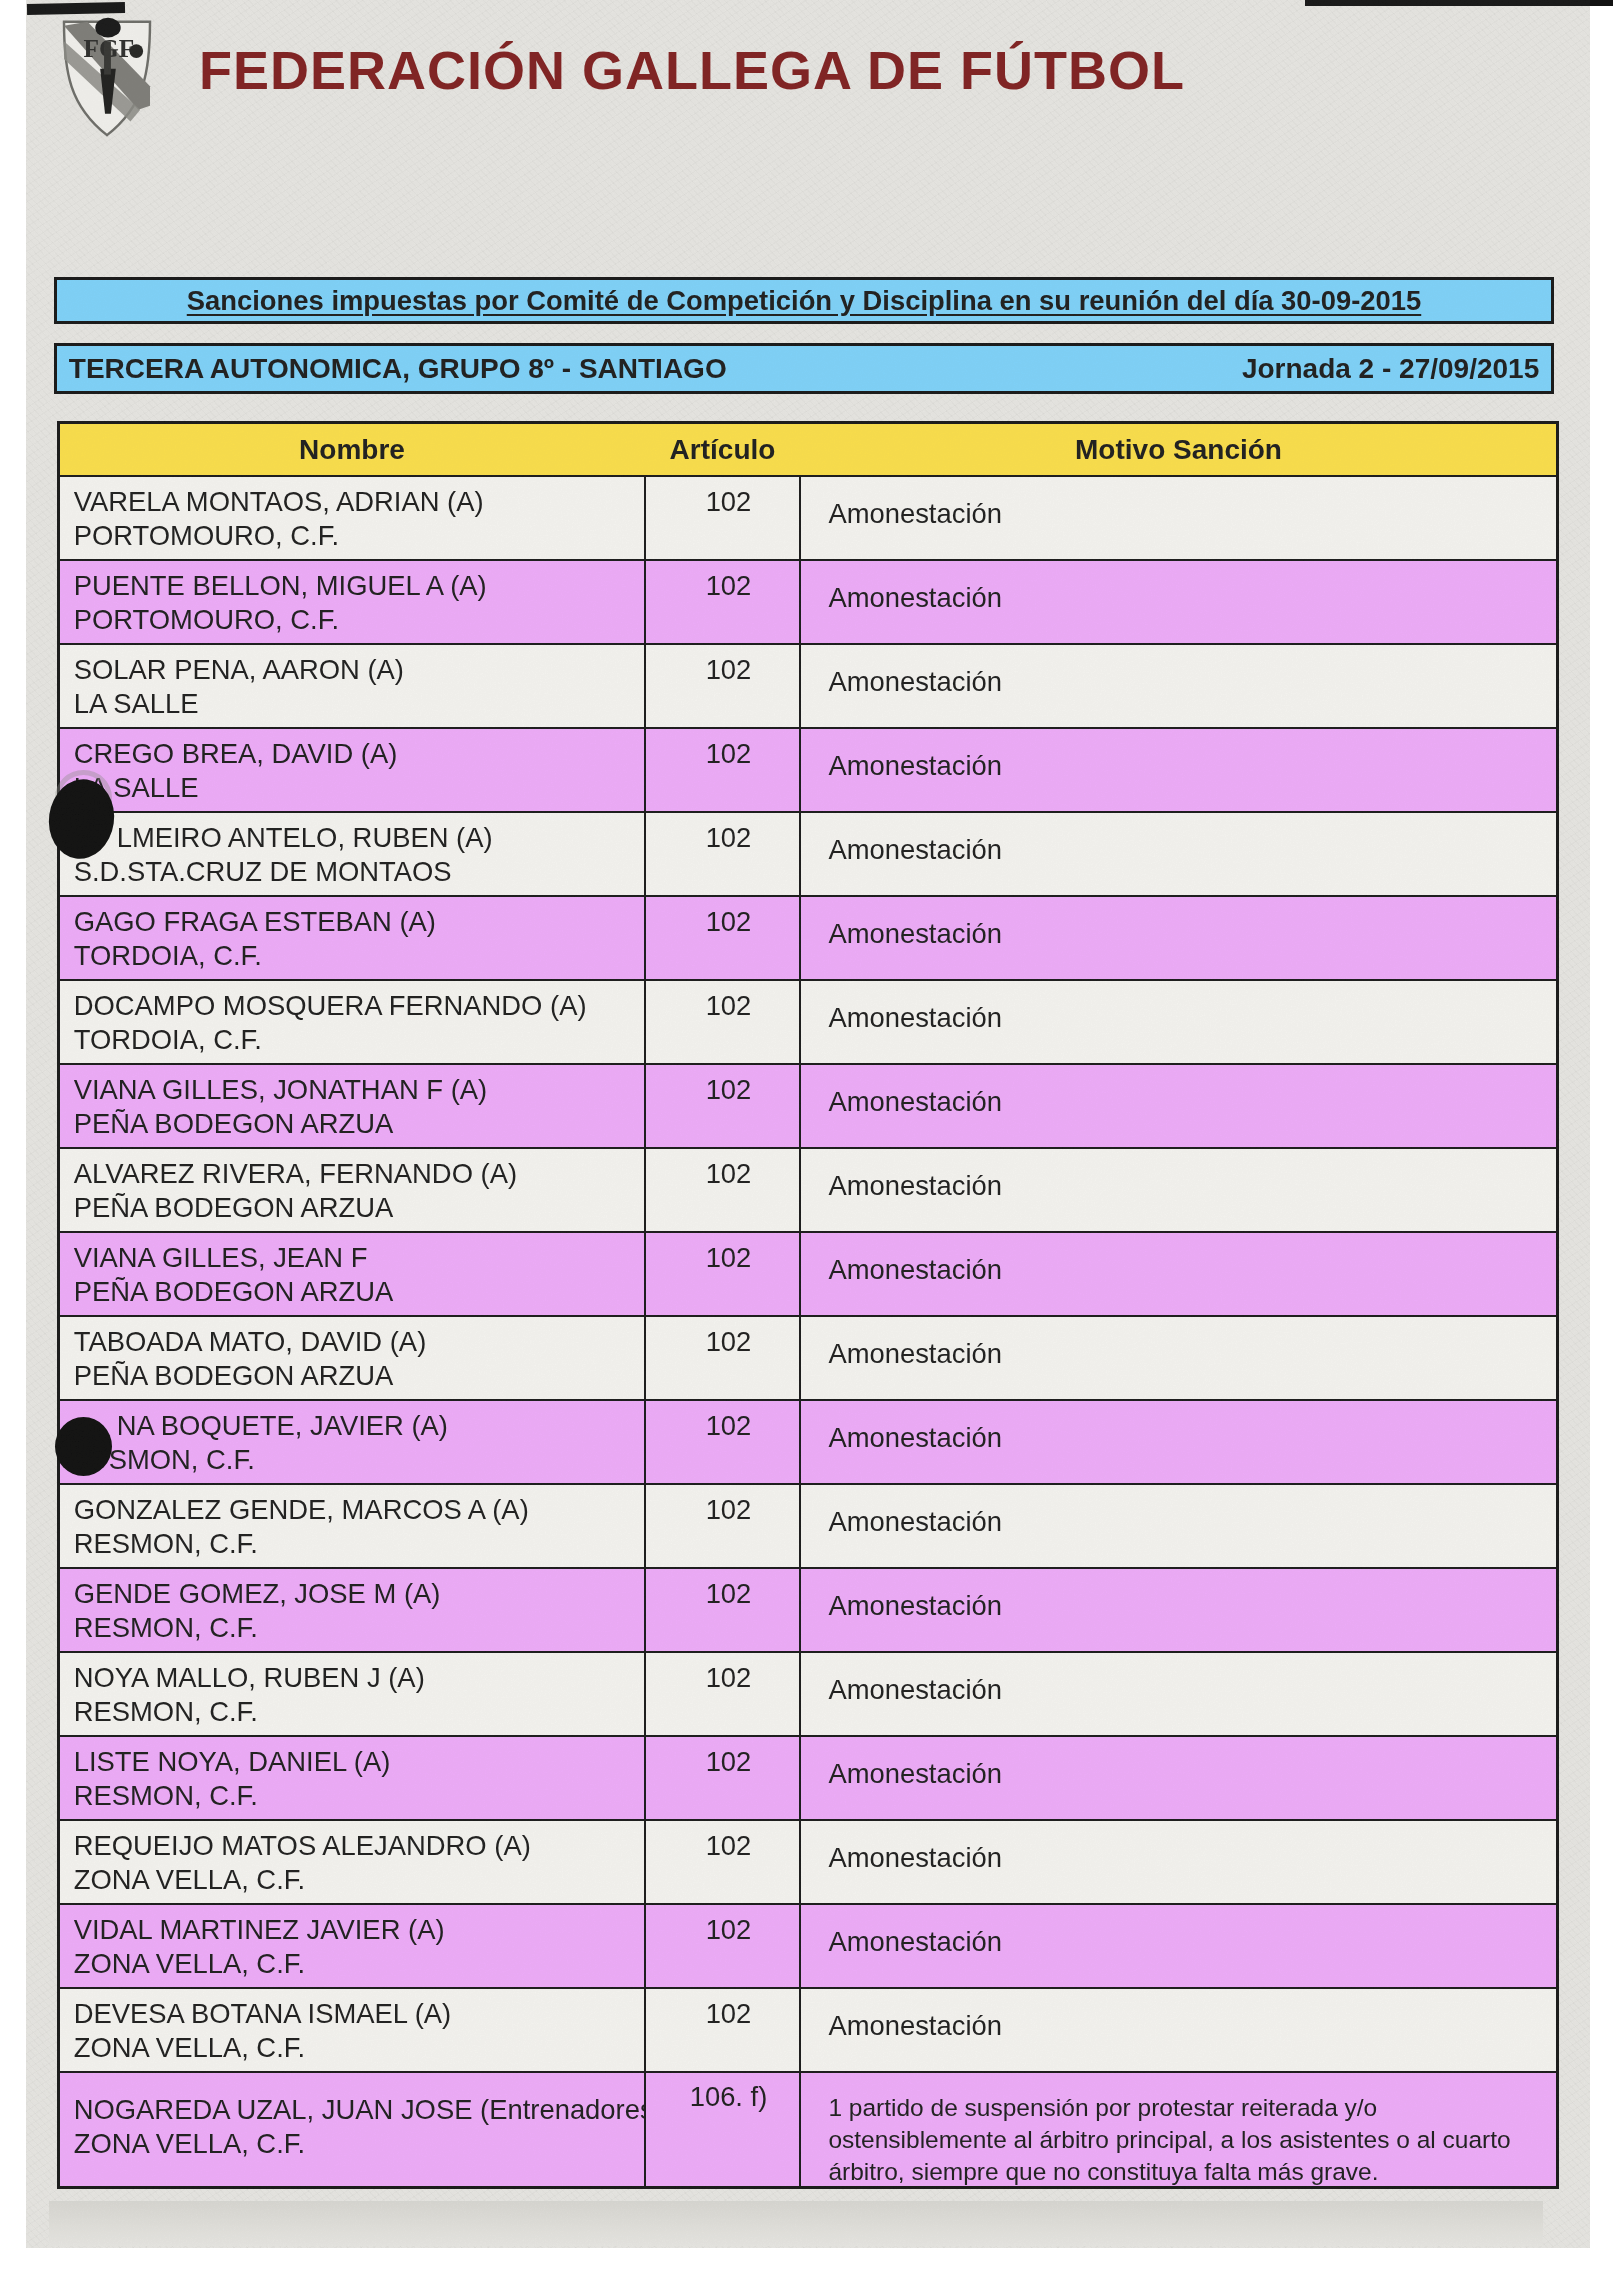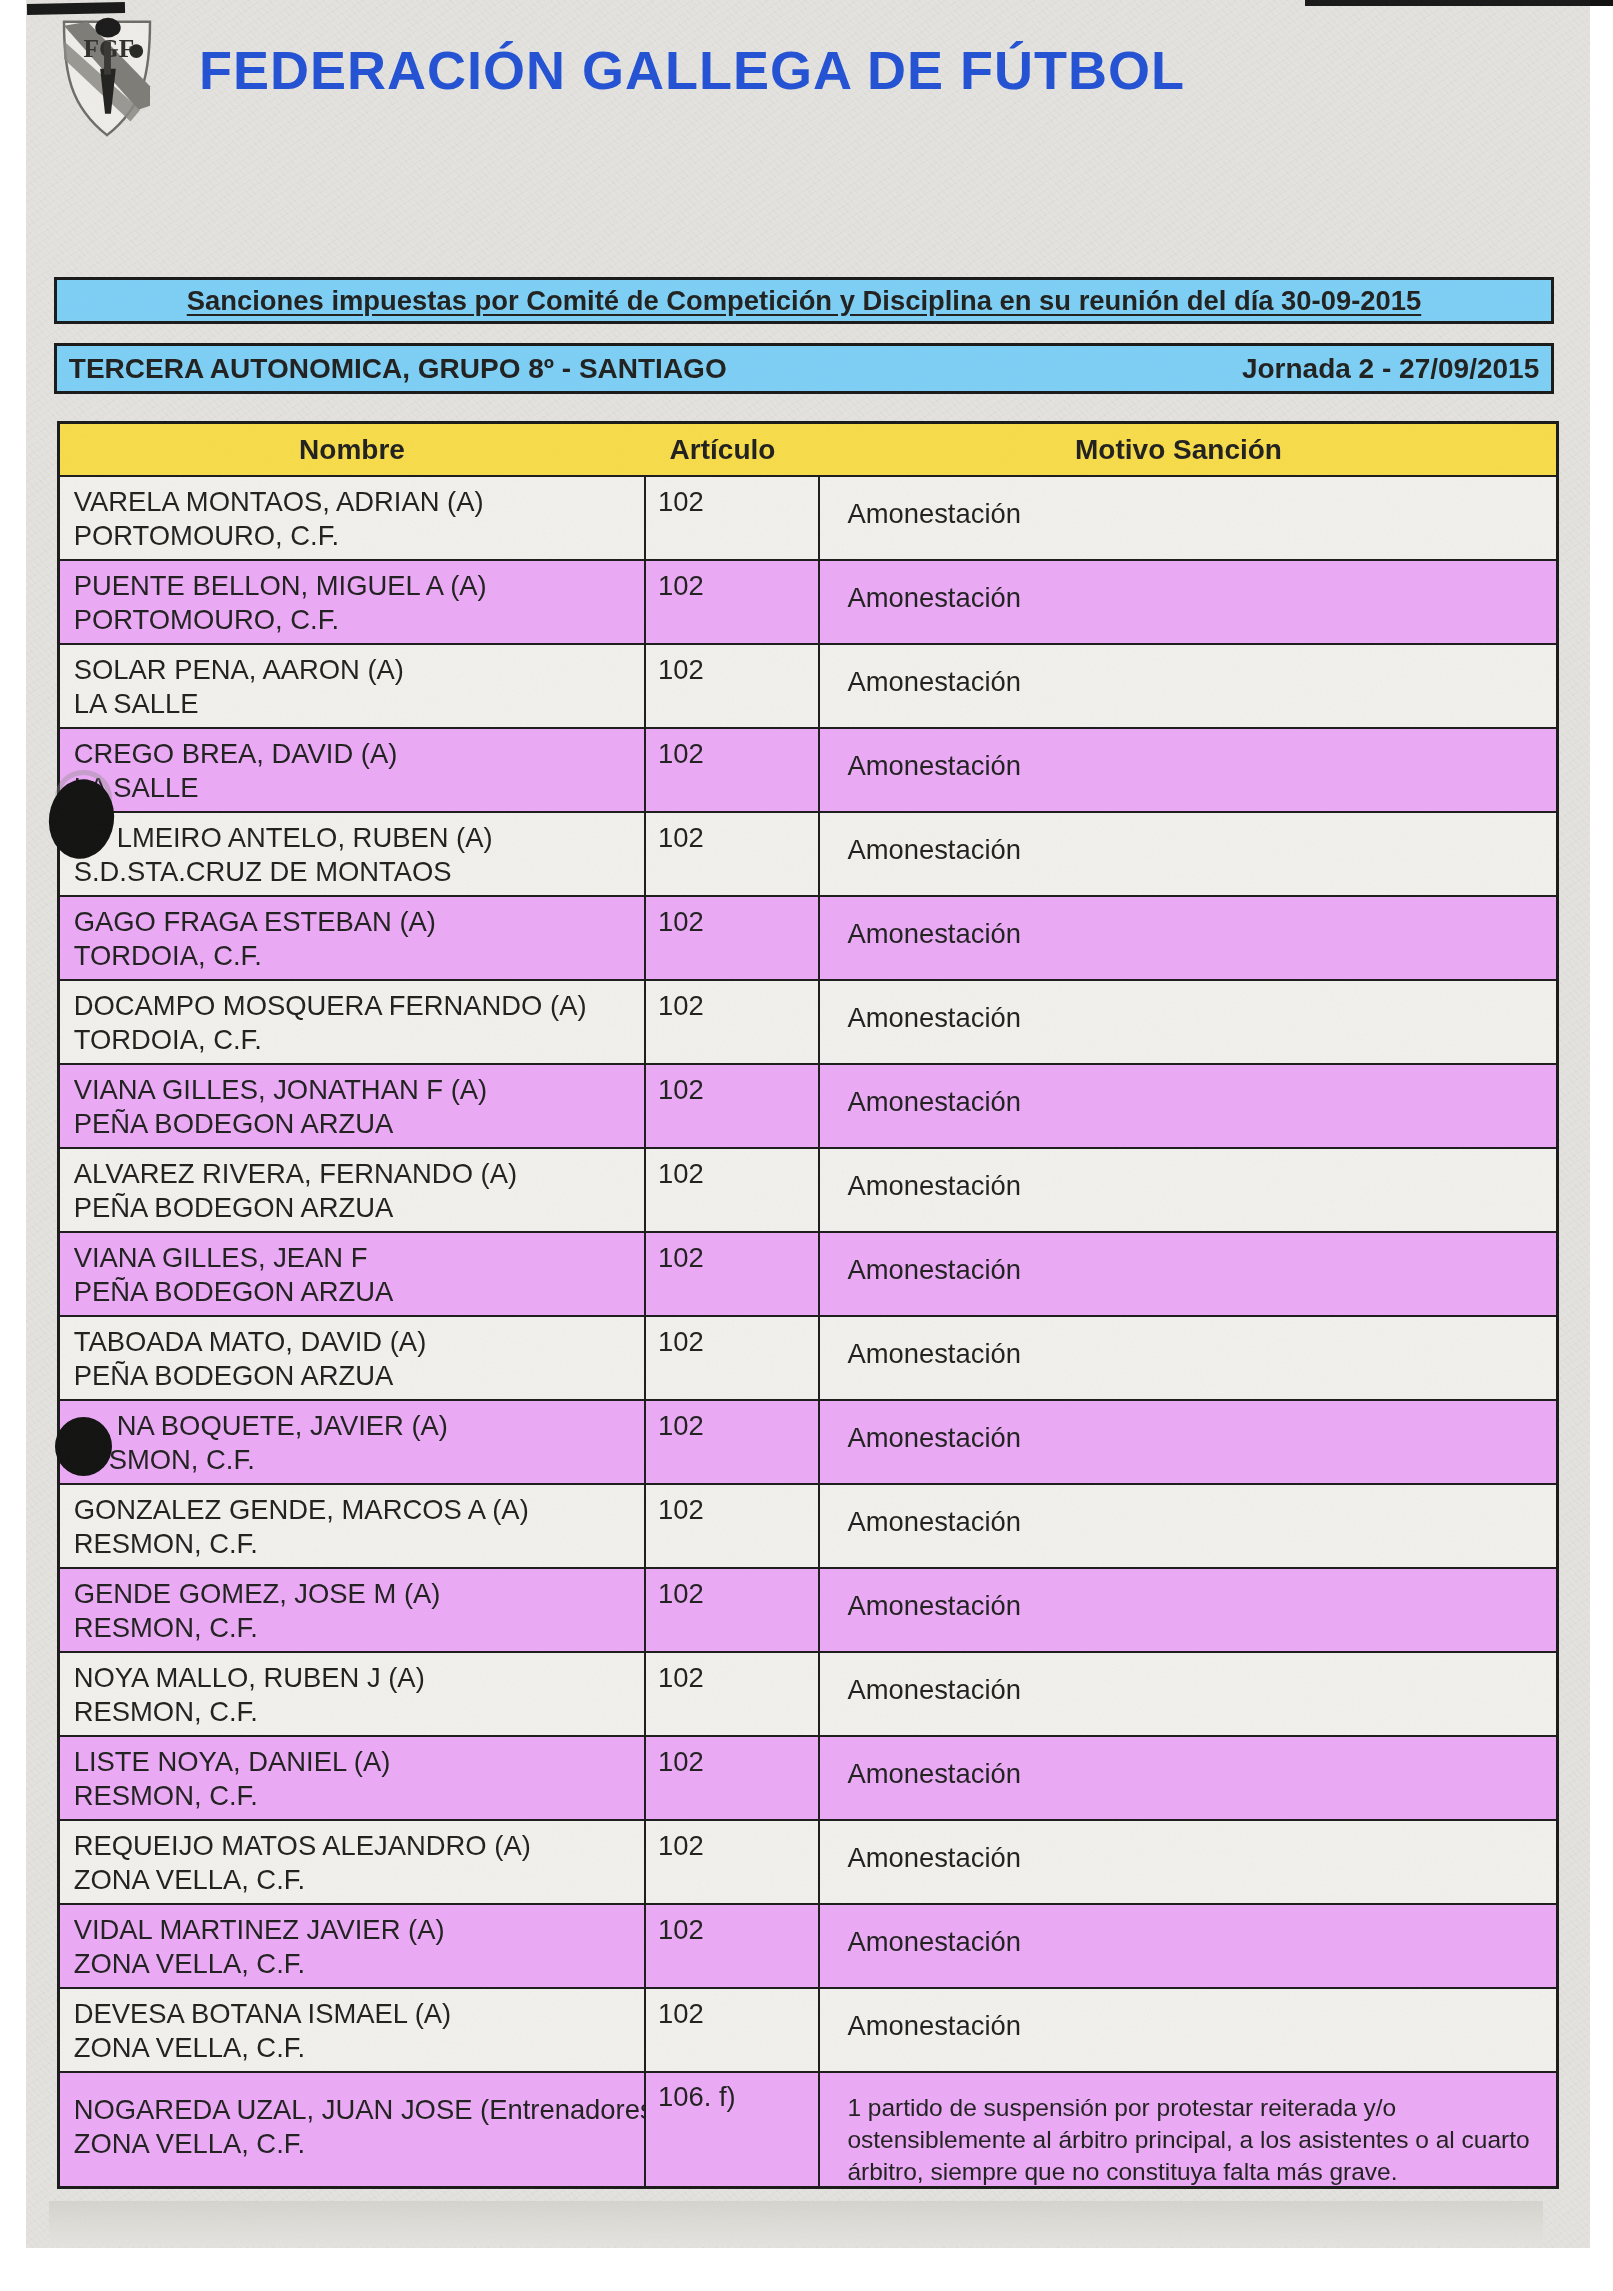--- a/index.html
+++ b/index.html
@@ -12,21 +12,21 @@
           repeating-linear-gradient(47deg, rgba(120,120,115,0.045) 0 1px, rgba(0,0,0,0) 1px 4.9px),
           repeating-linear-gradient(-33deg, rgba(110,110,105,0.04) 0 1px, rgba(0,0,0,0) 1px 6.9px);}
   #noise{position:absolute;left:25.5px;top:0;width:1564px;height:2248px;z-index:40;pointer-events:none;}
   .top-strip{position:absolute;background:#121212;z-index:5;}
   #strip-left{left:27.4px;top:2.9px;width:98px;height:10.8px;transform:rotate(-1.2deg);}
   #strip-right{left:1305px;top:0;width:309px;height:5.9px;}
 
   
   #logo{position:absolute;left:54px;top:11.8px;width:106px;height:129px;z-index:6;}
   #title{position:absolute;left:199px;top:39px;font-size:54px;font-weight:bold;
-         letter-spacing:1px;color:#1d4ed8;white-space:nowrap;z-index:6;}
+         letter-spacing:1px;color:#7f1d1d;white-space:nowrap;z-index:6;}
 
   
   .boxbar{position:absolute;left:54px;width:1500px;box-sizing:border-box;
           border:3.9px solid #131313;background:#7dd3fc;z-index:6;}
   #sanctions-box{top:277px;height:47px;display:flex;align-items:center;justify-content:center;}
   #sanctions-box span{font-size:27.4px;font-weight:bold;text-decoration:underline;
                       text-underline-offset:3.9px;white-space:nowrap;}
   #competition-box{top:343px;height:51px;display:flex;align-items:center;justify-content:space-between;
                    padding:0 11.8px;font-size:28px;font-weight:bold;}
 
@@ -36,22 +36,22 @@
   #thead{display:flex;height:51px;align-items:center;background:#fde047;
          font-weight:bold;font-size:28px;}
   #thead .hc{text-align:center;}
   .hc-name{width:584px;}
   .hc-art{width:157px;}
   .hc-motivo{flex:1;}
   .row{display:flex;height:84px;box-sizing:border-box;border-top:2.9px solid #161616;}
   .row.shaded{background:#f0abfc;}
   .row.tall{height:115px;}
   .cell-name{width:584px;box-sizing:border-box;padding:7.8px 0 0 13.7px;overflow:hidden;}
-  .cell-art{width:176px;box-sizing:border-box;border-left:2.9px solid #161616;border-right:2.9px solid #161616;
-            text-align:left;padding-top:8.8px;font-size:27.4px;padding-left:12px;}
+  .cell-art{width:157px;box-sizing:border-box;border-left:2.9px solid #161616;border-right:2.9px solid #161616;
+            text-align:center;padding-top:8.8px;font-size:27.4px;padding-left:12px;}
   .cell-motivo{flex:1;box-sizing:border-box;padding:8.8px 23.5px 0 27.4px;font-size:27.4px;margin-top:12px;}
   .nline{font-size:27.4px;line-height:34px;white-space:nowrap;}
   .indent-name{margin-left:43px;}
   .indent-club{margin-left:35px;}
   .tall .cell-name{padding-top:19.6px;}
   .tall .cell-art{padding-top:7.8px;}
   .tall .cell-motivo{padding-top:7px;font-size:24.5px;line-height:32px;}
 
   
   .redaction{position:absolute;background:#0b0b0b;border-radius:50%;z-index:20;}

